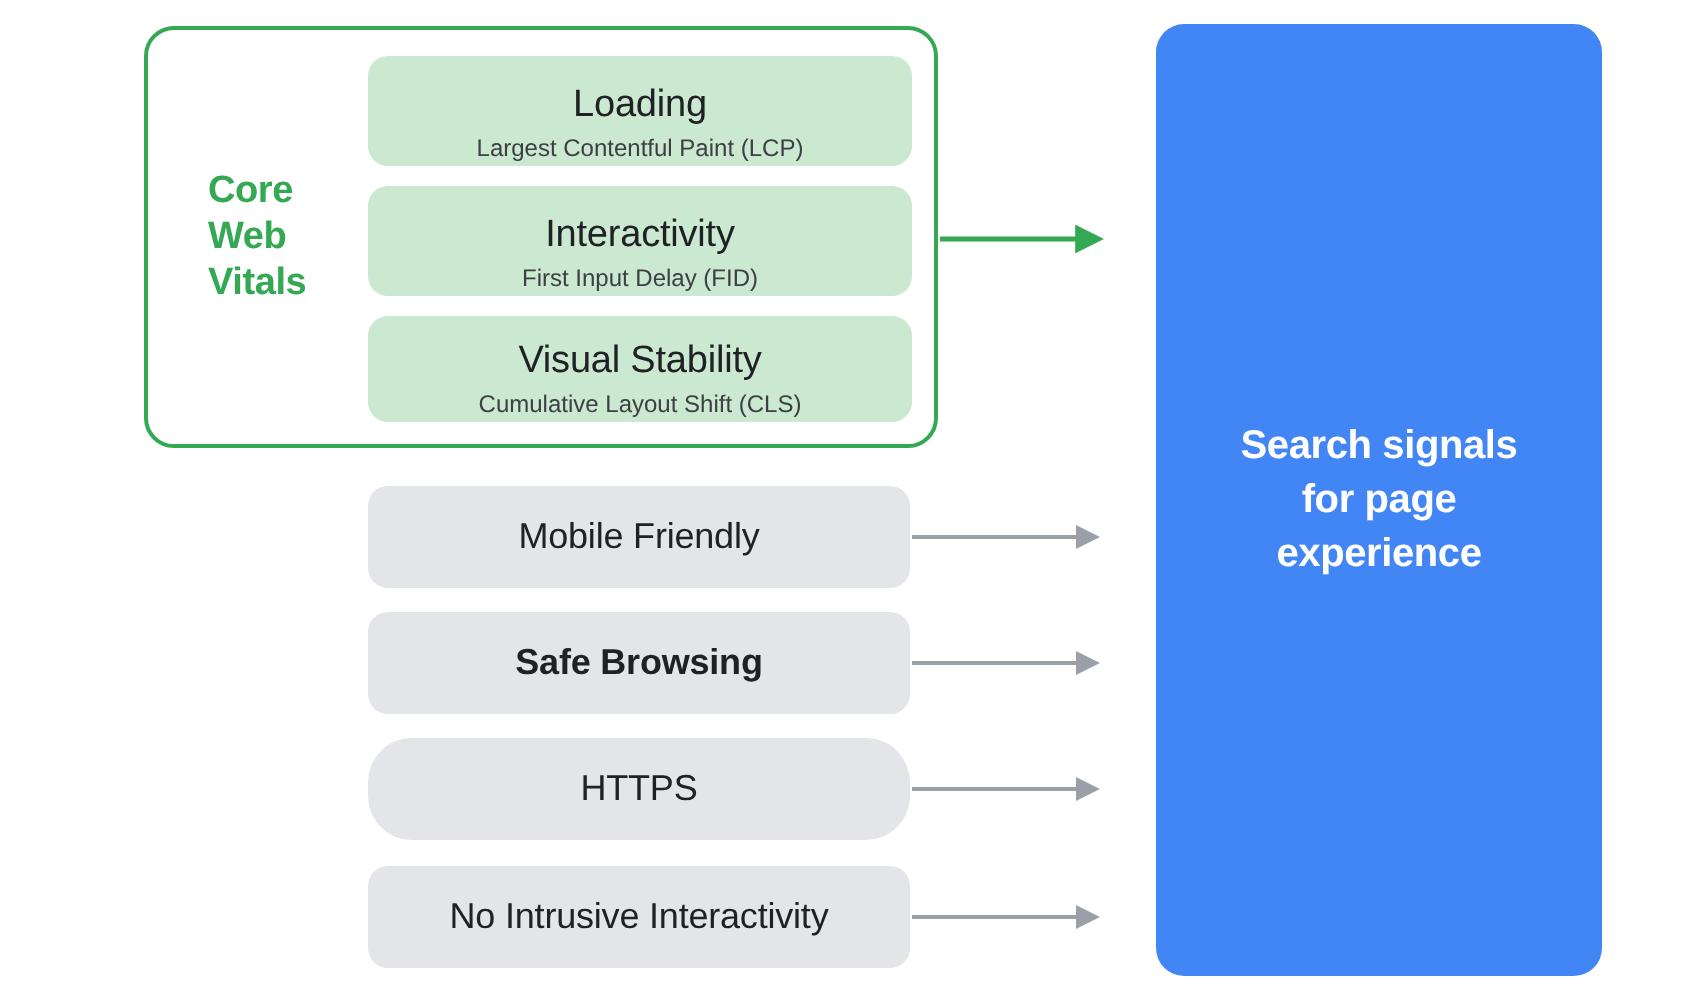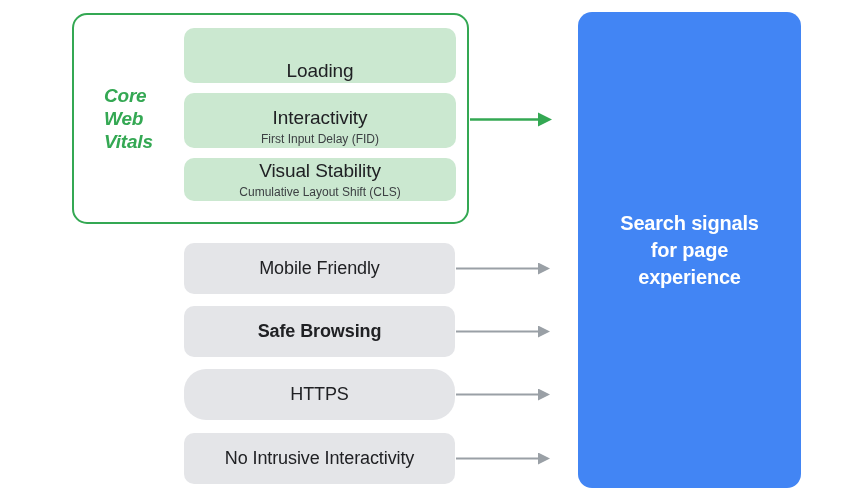--- a/index.html
+++ b/index.html
@@ -64,21 +64,21 @@
     letter-spacing: -0.1px;
   }
   .metric-card .metric-sub {
     font-size: 12px;
     color: #3c4043;
     line-height: 17px;
     margin-top: 1px;
   }
   .mc-0 { top: 28px;  height: 55px; }
   .mc-1 { top: 93px;  height: 55px; }
-  .mc-2 { top: 158px; height: 43px; }
+  .mc-2 { top: 158px; height: 53px; }
 
   
   .signal-box {
     position: absolute;
     left: 184px;
     width: 271px;
     height: 51px;
     background: #e4e5e8;
     border-radius: 10px;
     display: flex;
@@ -127,26 +127,27 @@
     white-space: pre-line;
   }
 </style>
 </head>
 <body>
 
 <div id="canvas">
 
   <div class="cwv-container"></div>
 
-  <div class="cwv-label" style="white-space: pre-line; font-style: italic;">Core
+  <div class="cwv-label" style="white-space: pre-line;">Core
 Web
 Vitals</div>
 
   <div class="metric-card mc-0">
     <div class="metric-title">Loading</div>
+    <div class="metric-sub">Largest Contentful Paint (LCP)</div>
   </div>
 
   <div class="metric-card mc-1">
     <div class="metric-title">Interactivity</div>
     <div class="metric-sub">First Input Delay (FID)</div>
   </div>
 
   <div class="metric-card mc-2">
     <div class="metric-title">Visual Stability</div>
     <div class="metric-sub">Cumulative Layout Shift (CLS)</div>

